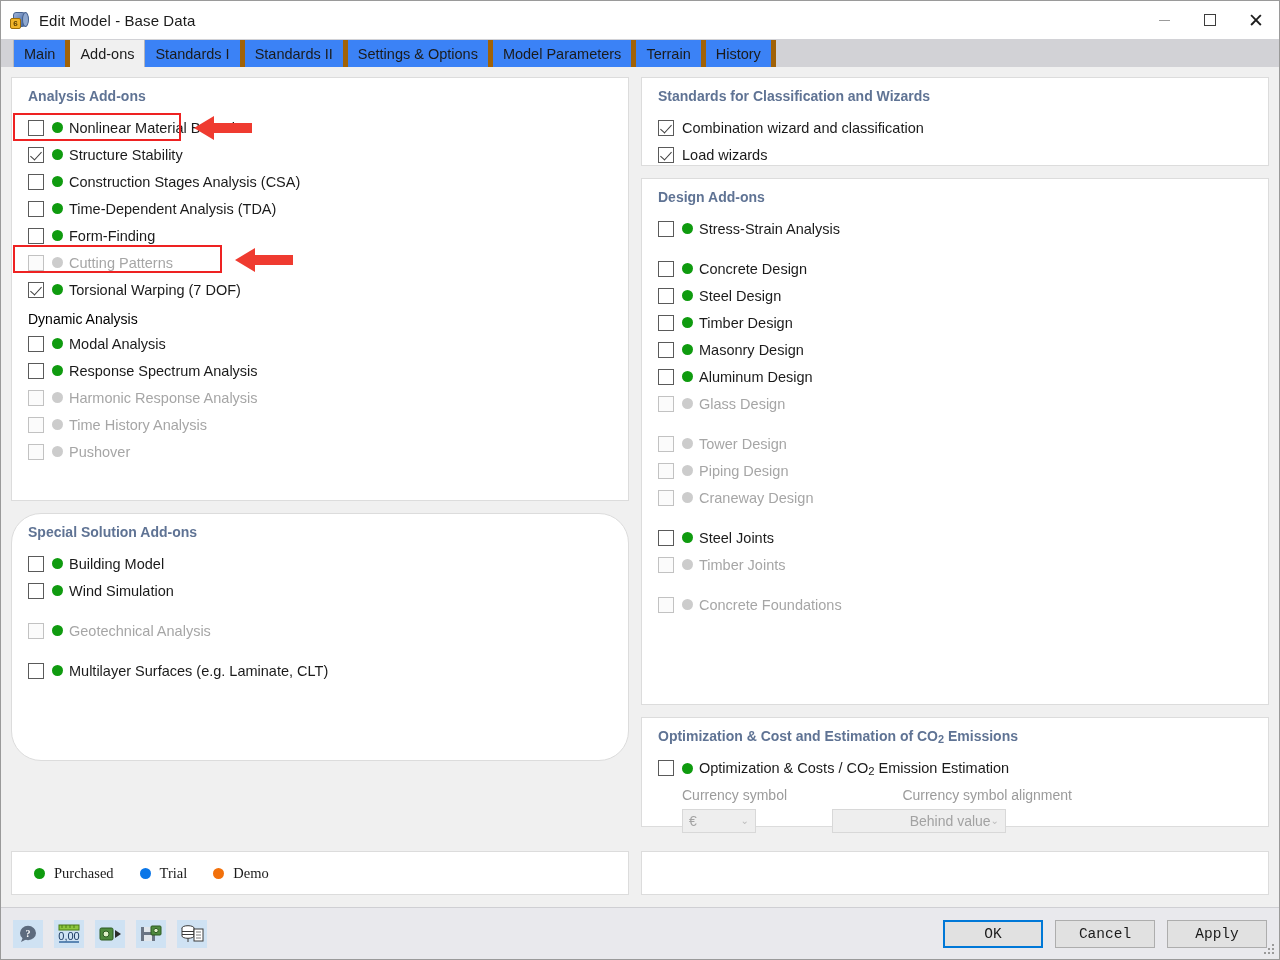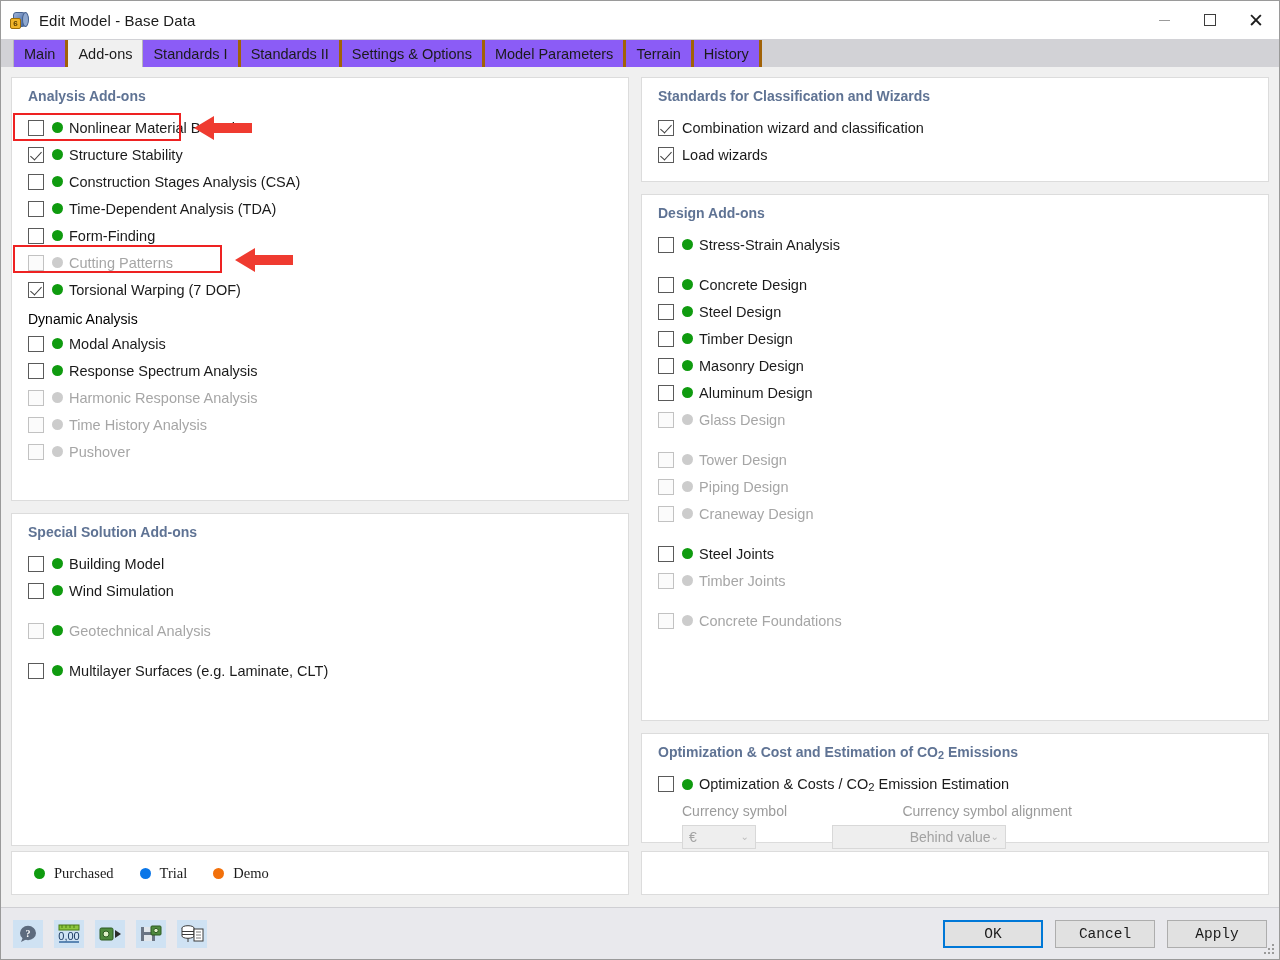--- a/index.html
+++ b/index.html
@@ -85,22 +85,22 @@
     padding-left: 12px;
     flex: none;
     position: relative;
   }
   .tab {
     height: 27px;
     padding: 0 10px;
     display: flex; align-items: center;
     font-size: 14.5px;
     color: #1b1b1b;
-    background: #8b5cf6;
-    border-right: 3px solid #a16207;
+    background: #3b82f6;
+    border-right: 5px solid #a16207;
     white-space: nowrap;
   }
   .tab:first-child { border-left: 1px solid #b6b6bb; }
   .tab.active {
     background: #f0f0f0;
     border-right: 1px solid #b6b6bb;
   }
 
   
   .body {
@@ -395,21 +395,21 @@
           <svg class="arrow" style="left:180px; top:36px;" width="62" height="28" viewBox="0 0 62 28">
             <polygon points="2,14 22,2 22,9 60,9 60,19 22,19 22,26" fill="#ef3b30"></polygon>
           </svg>
 
           <div class="hl" style="left:1px; top:167px; width:209px; height:28px;"></div>
           <svg class="arrow" style="left:221px; top:168px;" width="62" height="28" viewBox="0 0 62 28">
             <polygon points="2,14 22,2 22,9 60,9 60,19 22,19 22,26" fill="#ef3b30"></polygon>
           </svg>
         </div>
 
-        <div class="panel" style="height:333px;">
+        <div class="panel" style="height:248px;border-radius:30px;">
           <div class="panel-title">Special Solution Add-ons</div>
           <div id="special-list">
               <div class="row">
                 <div class="cbx"></div>
                 <div class="dot green"></div>
                 <div class="row-label">Building Model</div>
               </div>
               <div class="row">
                 <div class="cbx"></div>
                 <div class="dot green"></div>
@@ -427,21 +427,21 @@
                 <div class="dot green"></div>
                 <div class="row-label">Multilayer Surfaces (e.g. Laminate, CLT)</div>
               </div>
             </div>
         </div>
 
       </div>
 
       <div class="col col-right">
 
-        <div class="panel" style="height:105px;">
+        <div class="panel" style="height:89px;">
           <div class="panel-title">Standards for Classification and Wizards</div>
           <div id="wizards-list">
               <div class="row nodot">
                 <div class="cbx checked"></div>
                 <div class="row-label">Combination wizard and classification</div>
               </div>
               <div class="row nodot">
                 <div class="cbx checked"></div>
                 <div class="row-label">Load wizards</div>
               </div>

